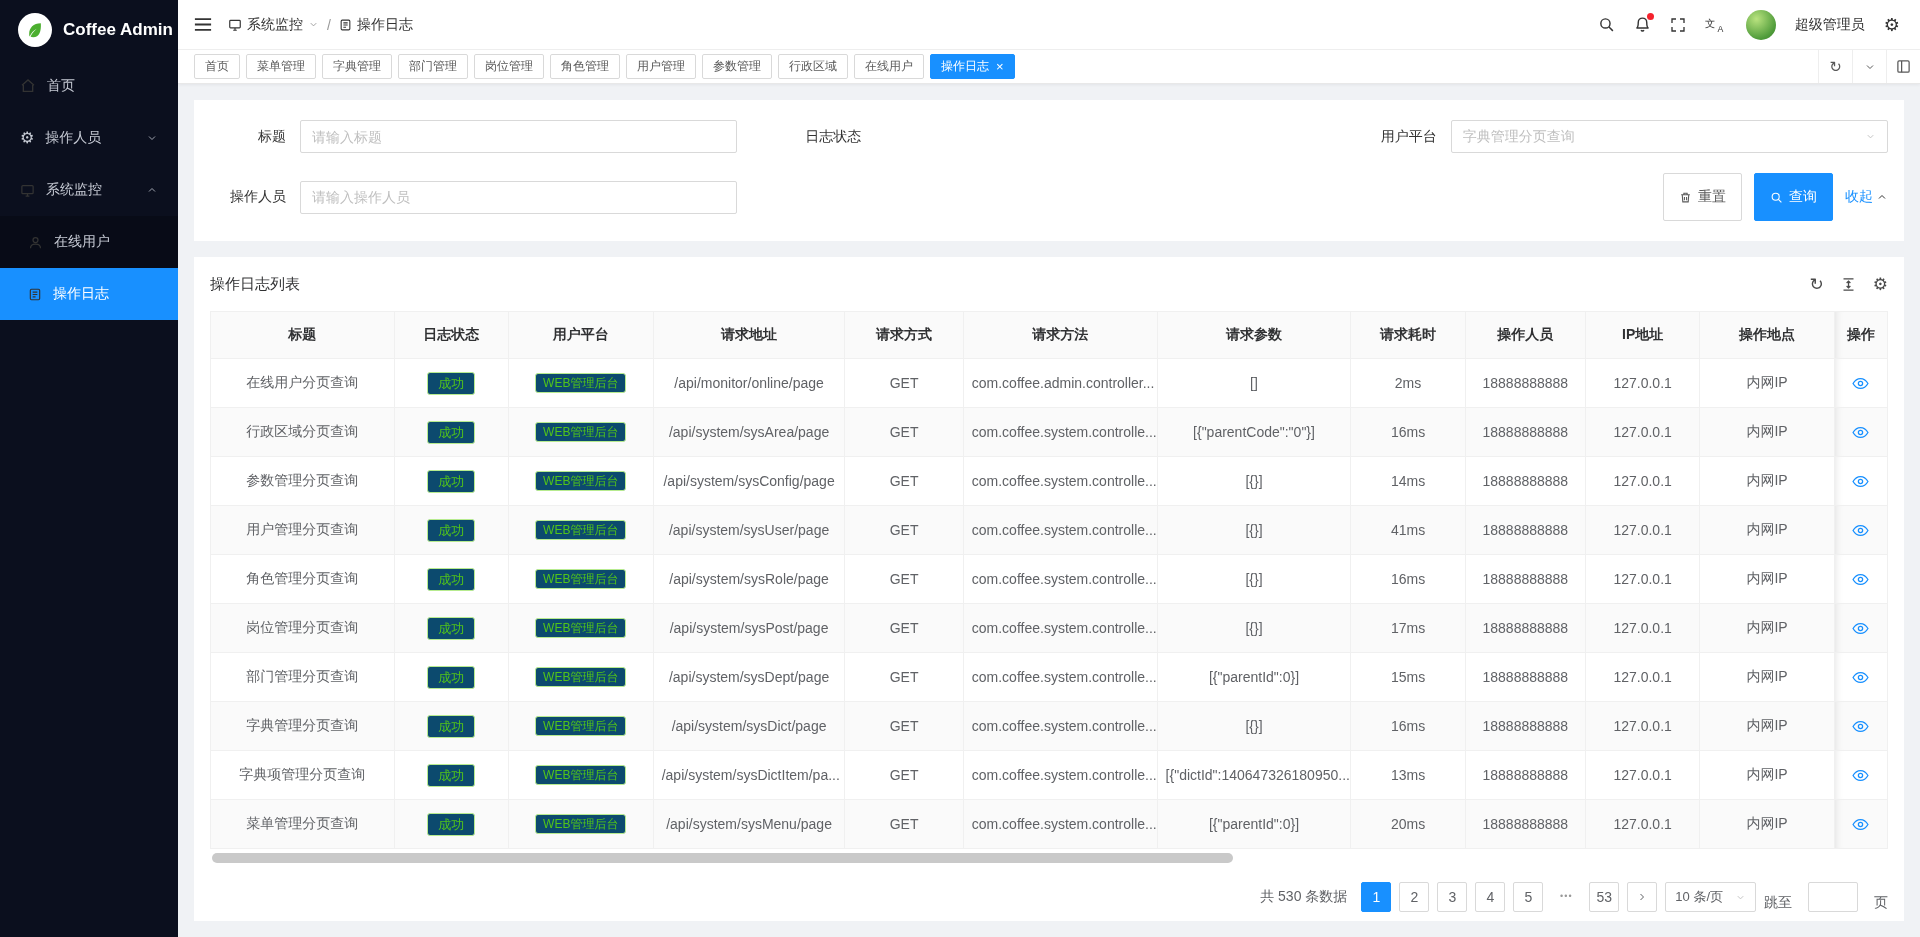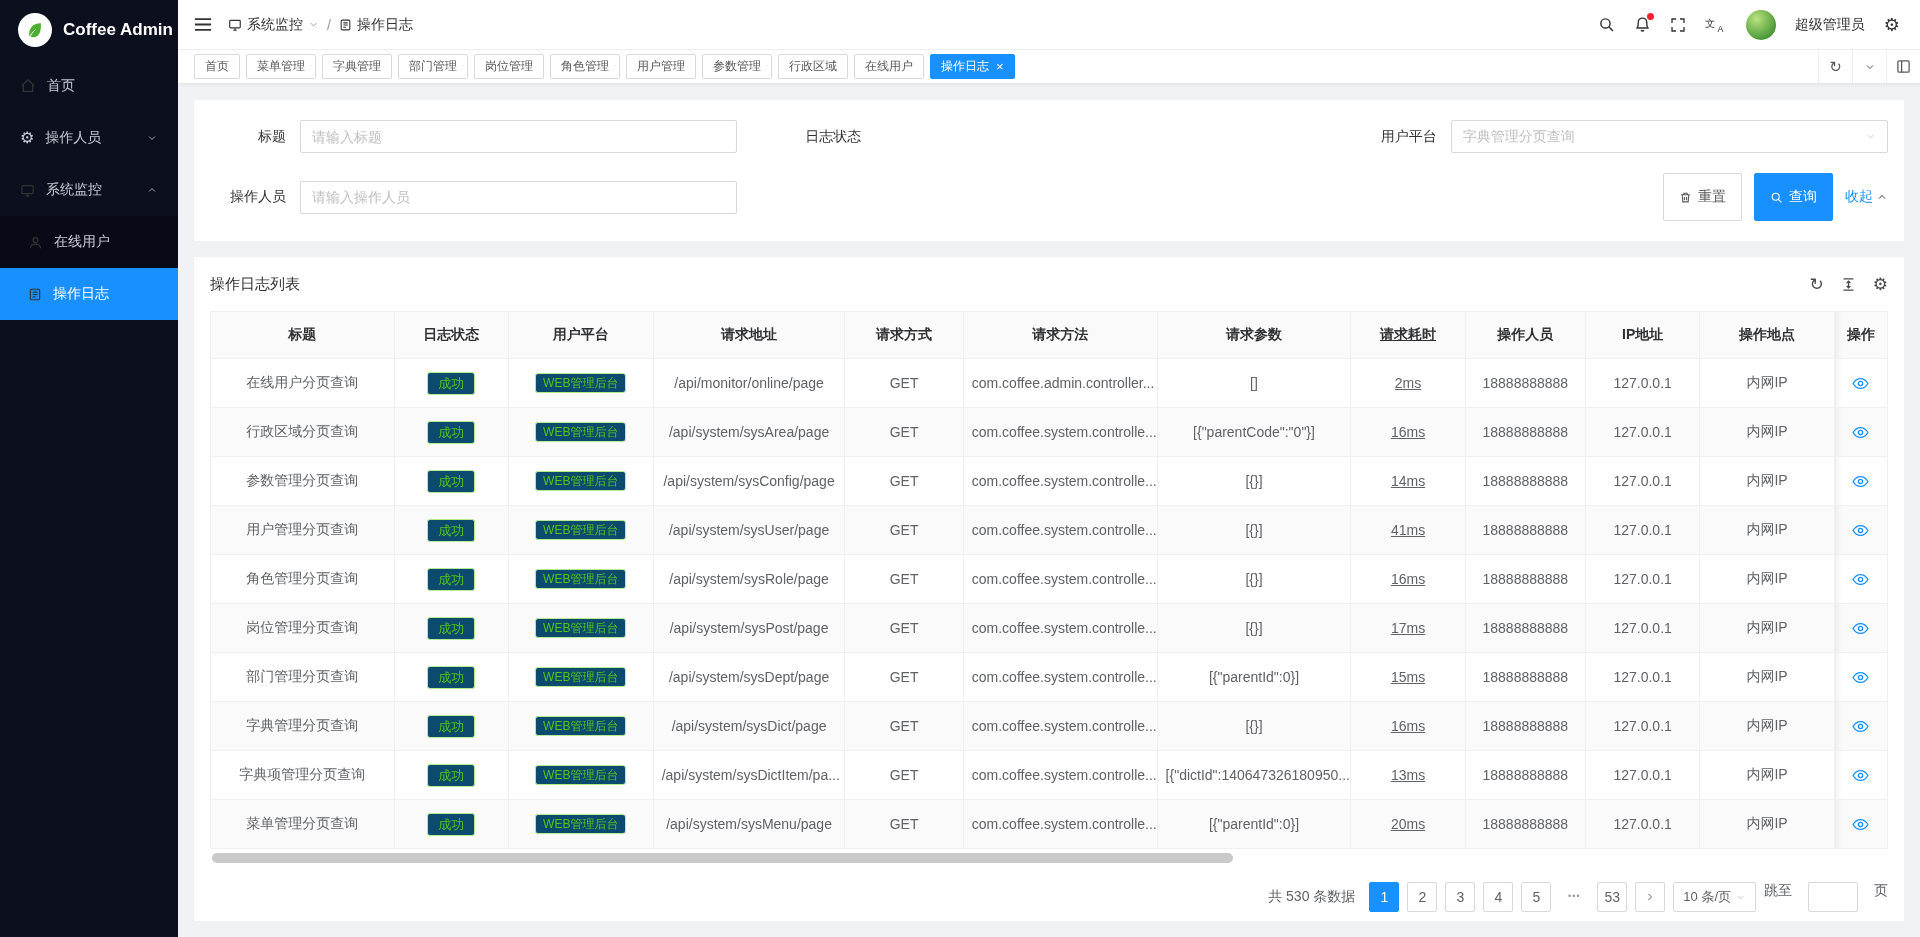--- a/index.html
+++ b/index.html
@@ -74,21 +74,21 @@
   .log-table th { height:47px; background:#fafafa; color:#303133; font-weight:600; }
   .log-table td { height:49px; color:#606266; }
   .log-table tr:nth-child(even) td { background:#fafafa; }
   .log-table th:nth-child(1), .log-table td:nth-child(1){width:180px;}
   .log-table th:nth-child(2), .log-table td:nth-child(2){width:112px;}
   .log-table th:nth-child(3), .log-table td:nth-child(3){width:142px;}
   .log-table th:nth-child(4), .log-table td:nth-child(4){width:188px;}
   .log-table th:nth-child(5), .log-table td:nth-child(5){width:116px;}
   .log-table th:nth-child(6), .log-table td:nth-child(6){width:190px;}
   .log-table th:nth-child(7), .log-table td:nth-child(7){width:190px;}
-  .log-table th:nth-child(8), .log-table td:nth-child(8){width:112px;text-decoration:underline;}
+  .log-table th:nth-child(8), .log-table td:nth-child(8){width:112px;}
   .log-table th:nth-child(9), .log-table td:nth-child(9){width:118px;}
   .log-table th:nth-child(10), .log-table td:nth-child(10){width:112px;}
   .log-table th:nth-child(11), .log-table td:nth-child(11){width:132px;}
   .log-table th:nth-child(12), .log-table td:nth-child(12){width:52px; box-shadow:inset 8px 0 8px -8px rgba(0,0,0,.12);}
   .tag { display:inline-block; border-radius:3px; line-height:1; }
   .tag-status { color:var(--success,#52c41a); background:#0c4a6e; border:1px solid #b7eb8f; font-size:13px; padding:4px 10px; }
   .tag-platform { color:var(--success,#52c41a); background:#0c4a6e; border:1px solid #b7eb8f; font-size:12px; padding:3px 7px; }
   .view-btn { display:inline-flex; cursor:pointer; vertical-align:middle; }
 
   .table-spacer { flex:1; }
@@ -96,23 +96,23 @@
   .hscrollbar .thumb { width:61%; height:10px; border-radius:5px; background:#c9c9c9; cursor:pointer; }
 
   
   .pagination { height:48px; display:flex; align-items:center; justify-content:flex-end; gap:8px; flex-shrink:0; color:#606266; font-size:14px; }
   .total { margin-right:6px; }
   .page-list { display:flex; align-items:center; gap:8px; }
   .page-btn { min-width:30px; height:30px; line-height:28px; text-align:center; border:1px solid #d9d9d9; border-radius:2px; background:#fff; color:#606266; cursor:pointer; padding:0 5px; display:inline-block; }
   .page-btn.active { background:var(--primary,#1890ff); border-color:var(--primary,#1890ff); color:#fff; }
   .page-btn.ellipsis { border:none; background:transparent; font-size:9px; letter-spacing:1px; color:#999; }
   .page-btn.next { display:inline-flex; align-items:center; justify-content:center; }
-  .size-select { height:30px; border:1px solid #d9d9d9; border-radius:2px; background:#fff; display:inline-flex; align-items:center; gap:4px; padding:0 9px; font-size:13px; cursor:pointer; }
+  .size-select { height:30px; border:1px solid #d9d9d9; border-radius:2px; background:#fff; display:inline-flex; align-items:center; gap:12px; padding:0 9px; font-size:13px; cursor:pointer; }
   .size-select .chev { color:#bfbfbf; display:flex; }
-  .jump { display:inline-flex; align-items:flex-start; gap:16px; }
+  .jump { display:inline-flex; align-items:flex-end; gap:16px; }
   .jump-input { width:50px; height:30px; border:1px solid #d9d9d9; border-radius:2px; outline:none; padding:0 6px; font-size:14px; }
 </style>
 </head>
 <body>
 
 <div class="app">
 
   <aside class="sidebar">
     <div class="logo">
       <span class="logo-circle">

